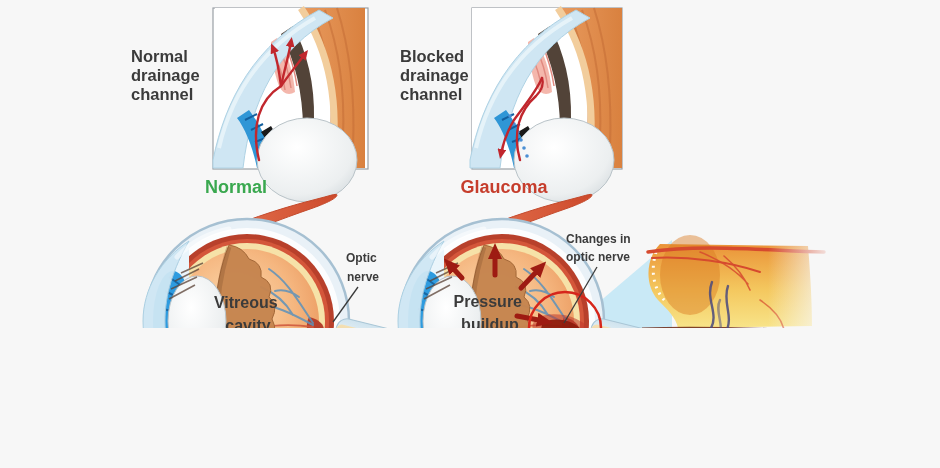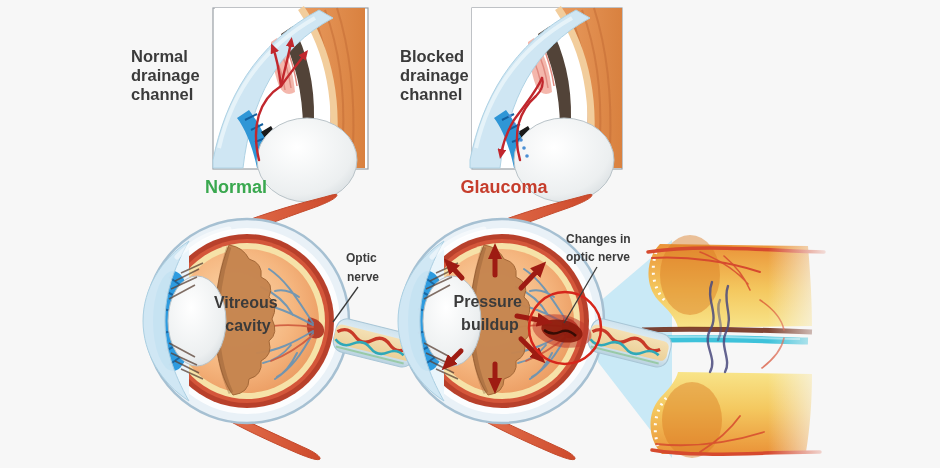--- a/index.html
+++ b/index.html
@@ -1,16 +1,16 @@
 <!DOCTYPE html>
 <html><head>
 <meta charset="utf-8">
 <style>
   html,body{margin:0;padding:0;background:#f7f7f7;}
-  .stage{width:940px;height:468px;position:relative;overflow:hidden;background:#fef9c3;}
+  .stage{width:940px;height:328px;position:relative;overflow:hidden;background:#fef9c3;}
   svg{display:block;}
   text{font-family:"Liberation Sans","DejaVu Sans",sans-serif;}
   .h-label{font-size:16.5px;font-weight:bold;}
   .title{font-size:18px;font-weight:bold;}
   .inner-label{font-size:16px;font-weight:bold;}
   .small-label{font-size:12px;font-weight:bold;}
 </style>
 </head>
 <body>
 

